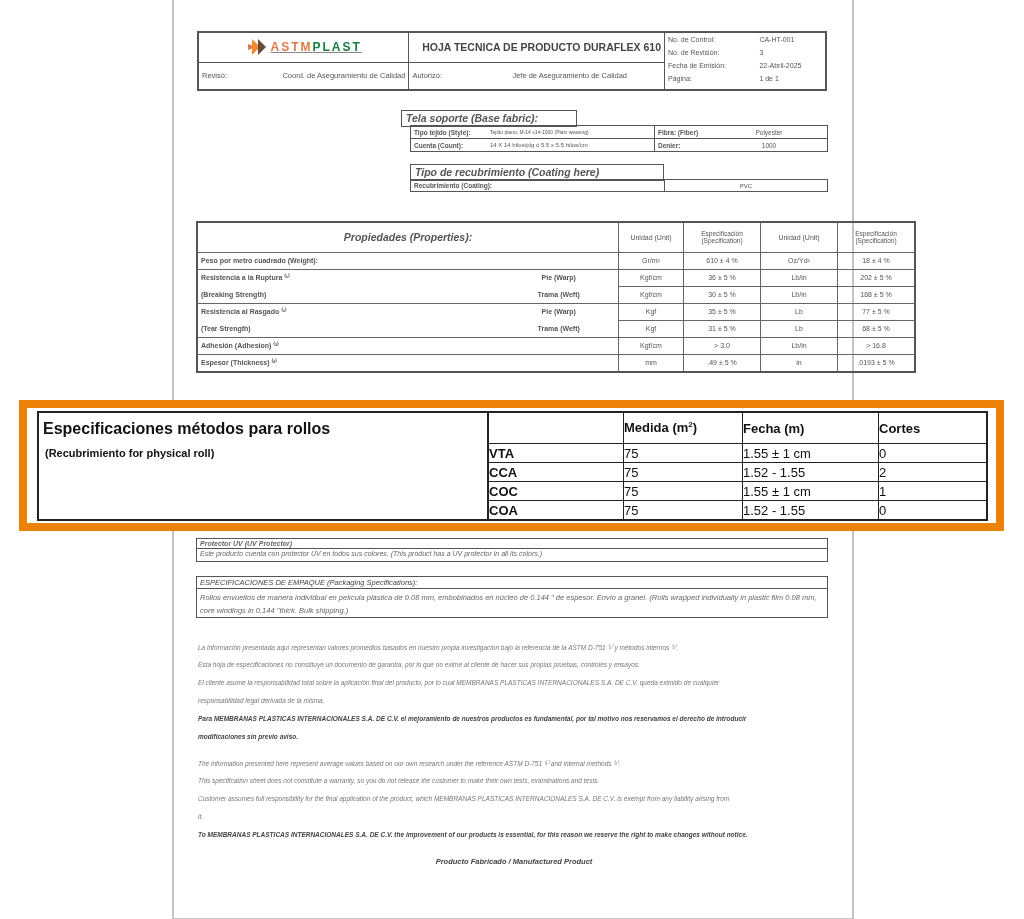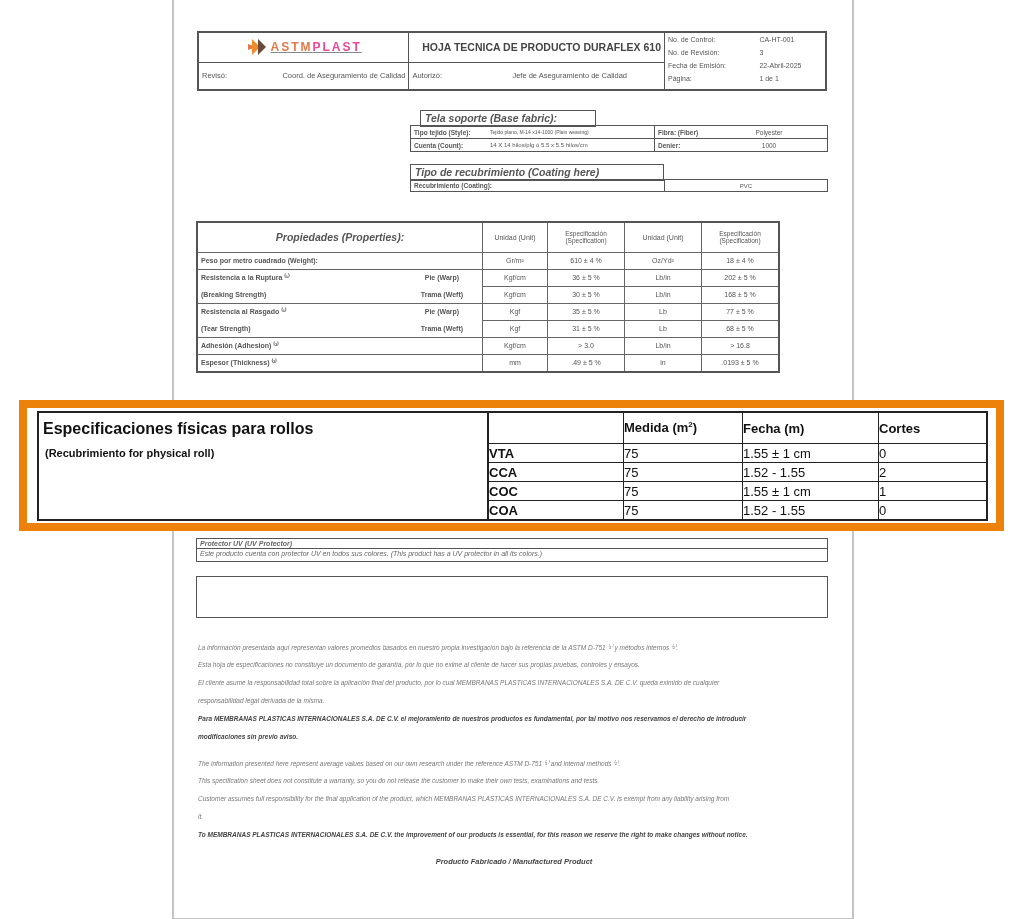--- a/index.html
+++ b/index.html
@@ -7,24 +7,24 @@
          font-family:"Liberation Sans", sans-serif; color:#222; }
   .page { position:absolute; left:172px; top:-2px; width:678px; height:918px; border:2px solid #c4c4c4; background:#fff; }
   .blur { filter: blur(0.6px); }
   table { border-collapse:collapse; }
   .tb td { border:1px solid #555; font-size:8px; color:#555; padding:0 3px; }
   .hdr { position:absolute; left:197px; top:31px; width:630px; height:60px; border:2px solid #555; }
   .hdr td { font-size:7.5px; }
   .ttl { font-size:10.5px !important; font-weight:bold; color:#444 !important; text-align:right; }
   .logo { display:flex; align-items:center; justify-content:center; gap:3px; }
   .logo-txt { font-size:12px; letter-spacing:2px; color:#e07a4a; text-decoration:underline; text-decoration-color:#888; font-weight:bold; }
-  .logo-txt span { color:#ec4899; }
+  .logo-txt span { color:#15803d; }
   .sec-title { position:absolute; border:1.5px solid #555; font-style:italic; font-weight:bold; color:#555; font-size:10.5px; padding:1px 4px; }
   .grid2 td { height:12px; }
-  .props { position:absolute; left:196px; top:221px; width:584px; border:2px solid #555; }
+  .props { position:absolute; left:196px; top:221px; width:720px; border:2px solid #555; }
   .props td { border:1px solid #666; font-size:7px; color:#555; height:16px; padding:0 3px; }
   .props .c { text-align:center; }
   .props .b { font-weight:bold; }
   .orange { position:absolute; left:19px; top:400px; width:969px; height:115px; border:8px solid #ec8209; background:#fff; }
   .spec { position:absolute; left:37px; top:411px; width:951px; border:2px solid #222; border-collapse:collapse; }
   .spec td { border:1px solid #222; color:#111; font-size:13px; text-align:left; padding:0; height:18px; }
   .spec .hd td { height:30px; font-weight:bold; font-size:13px; }
   .spec .lbl { font-weight:bold; }
   .spec .left { text-align:left; vertical-align:top; padding:7px 4px; border-right:2px solid #222; }
   .spec-title { font-size:16px; font-weight:bold; display:block; }
@@ -80,21 +80,21 @@
     </tr>
     <tr style="height:28px">
       <td style="width:60px;border-right:none">Revisó:</td>
       <td style="border-left:none;text-align:right">Coord. de Aseguramiento de Calidad</td>
       <td style="width:60px;border-right:none">Autorizó:</td>
       <td style="border-left:none;text-align:center">Jefe de Aseguramiento de Calidad</td>
     </tr>
   </tbody>
     </table>
 
-  <div class="sec-title" style="left:420px; top:110px; width:166px; height:13px;">Tela soporte (Base fabric):</div>
+  <div class="sec-title" style="left:401px; top:110px; width:166px; height:13px;">Tela soporte (Base fabric):</div>
   <table class="tb grid2" style="position:absolute; left:410px; top:125px; width:418px; border:1.5px solid #555;">
     <tbody>
         <tr>
       <td style="width:70px;font-weight:bold;border-right:none;font-size:6.5px">Tipo tejido (Style):</td>
       <td style="font-size:5px;border-left:none">Tejido plano, M-14 x14-1000 (Plain weaving)</td>
       <td style="width:50px;font-weight:bold;border-right:none;font-size:6.5px">Fibra:  (Fiber)</td>
       <td style="width:110px;text-align:center;border-left:none;font-size:6.5px">Polyester</td>
     </tr>
     <tr>
       <td style="font-weight:bold;border-right:none;font-size:6.5px">Cuenta (Count):</td>
@@ -184,20 +184,22 @@
         </tr>
       </tbody>
   </table>
 
   <div class="box" style="left:196px; top:538px; width:630px; height:22px;">
     <div class="ln">Protector UV (UV Protector)</div>
     <div style="padding:1px 3px">Este producto cuenta con protector UV en todos sus colores.  (This product has a UV protector in all its colors.)</div>
   </div>
 
   <div class="box" style="left:196px; top:576px; width:630px; height:40px; font-size:7.5px;">
+    <div class="ln" style="font-weight:normal;color:#444">ESPECIFICACIONES DE EMPAQUE (Packaging Specifications):</div>
+    <div style="padding:2px 3px; line-height:13px">Rollos envueltos de manera individual en película plástica de 0.08 mm, embobinados en núcleo de 0.144 " de espesor. Envío a granel.  (Rolls wrapped individually in plastic film 0.08 mm, core windings in 0.144 "thick. Bulk shipping.)</div>
   </div>
 
   <div class="txt" style="top:643px">La información presentada aquí representan valores promedios basados en nuestro propia investigación bajo la referencia de la ASTM D-751 ⁽¹⁾ y métodos internos ⁽²⁾.</div>
   <div class="txt" style="top:661px">Esta hoja de especificaciones no constituye un documento de garantía, por lo que no exime al cliente de hacer sus propias pruebas, controles y ensayos.</div>
   <div class="txt" style="top:679px">El cliente asume la responsabilidad total sobre la aplicación final del producto, por lo cual MEMBRANAS PLASTICAS INTERNACIONALES S.A. DE C.V. queda eximido de cualquier</div>
   <div class="txt" style="top:697px">responsabilidad legal derivada de la misma.</div>
   <div class="txt bold" style="top:715px">Para  MEMBRANAS PLASTICAS INTERNACIONALES S.A. DE C.V.  el mejoramiento de nuestros productos es fundamental, por tal motivo nos reservamos el derecho de introducir</div>
   <div class="txt bold" style="top:733px">modificaciones sin previo aviso.</div>
 
   <div class="txt" style="top:759px">The information presented here represent average values based on our own research under the reference ASTM D-751 ⁽¹⁾  and internal methods ⁽²⁾.</div>
@@ -207,21 +209,21 @@
   <div class="txt bold" style="top:831px">To MEMBRANAS PLASTICAS INTERNACIONALES S.A. DE C.V. the improvement of our products is essential, for this reason we reserve the right to make changes without notice.</div>
 
   <div class="txt bold" style="top:857px; text-align:center; font-size:7.5px">Producto Fabricado  / Manufactured Product</div>
 </div>
 
 <div class="orange" style="border-color: rgb(236, 130, 9);"></div>
 <table class="spec">
   <tbody>
       <tr class="hd">
     <td class="left" rowspan="5" style="width:440px">
-      <span class="spec-title">Especificaciones físicas para rollos</span>
+      <span class="spec-title">Especificaciones métodos para rollos</span>
       <span class="spec-sub">(Recubrimiento for physical roll)</span>
     </td>
     <td style="width:134px"></td>
     <td style="width:118px">Medida (m<sup style="font-size:8px">2</sup>)</td>
     <td style="width:135px">Fecha (m)</td>
     <td>Cortes</td>
   </tr>
   <tr>
     <td class="lbl">VTA</td>
     <td>75</td>

